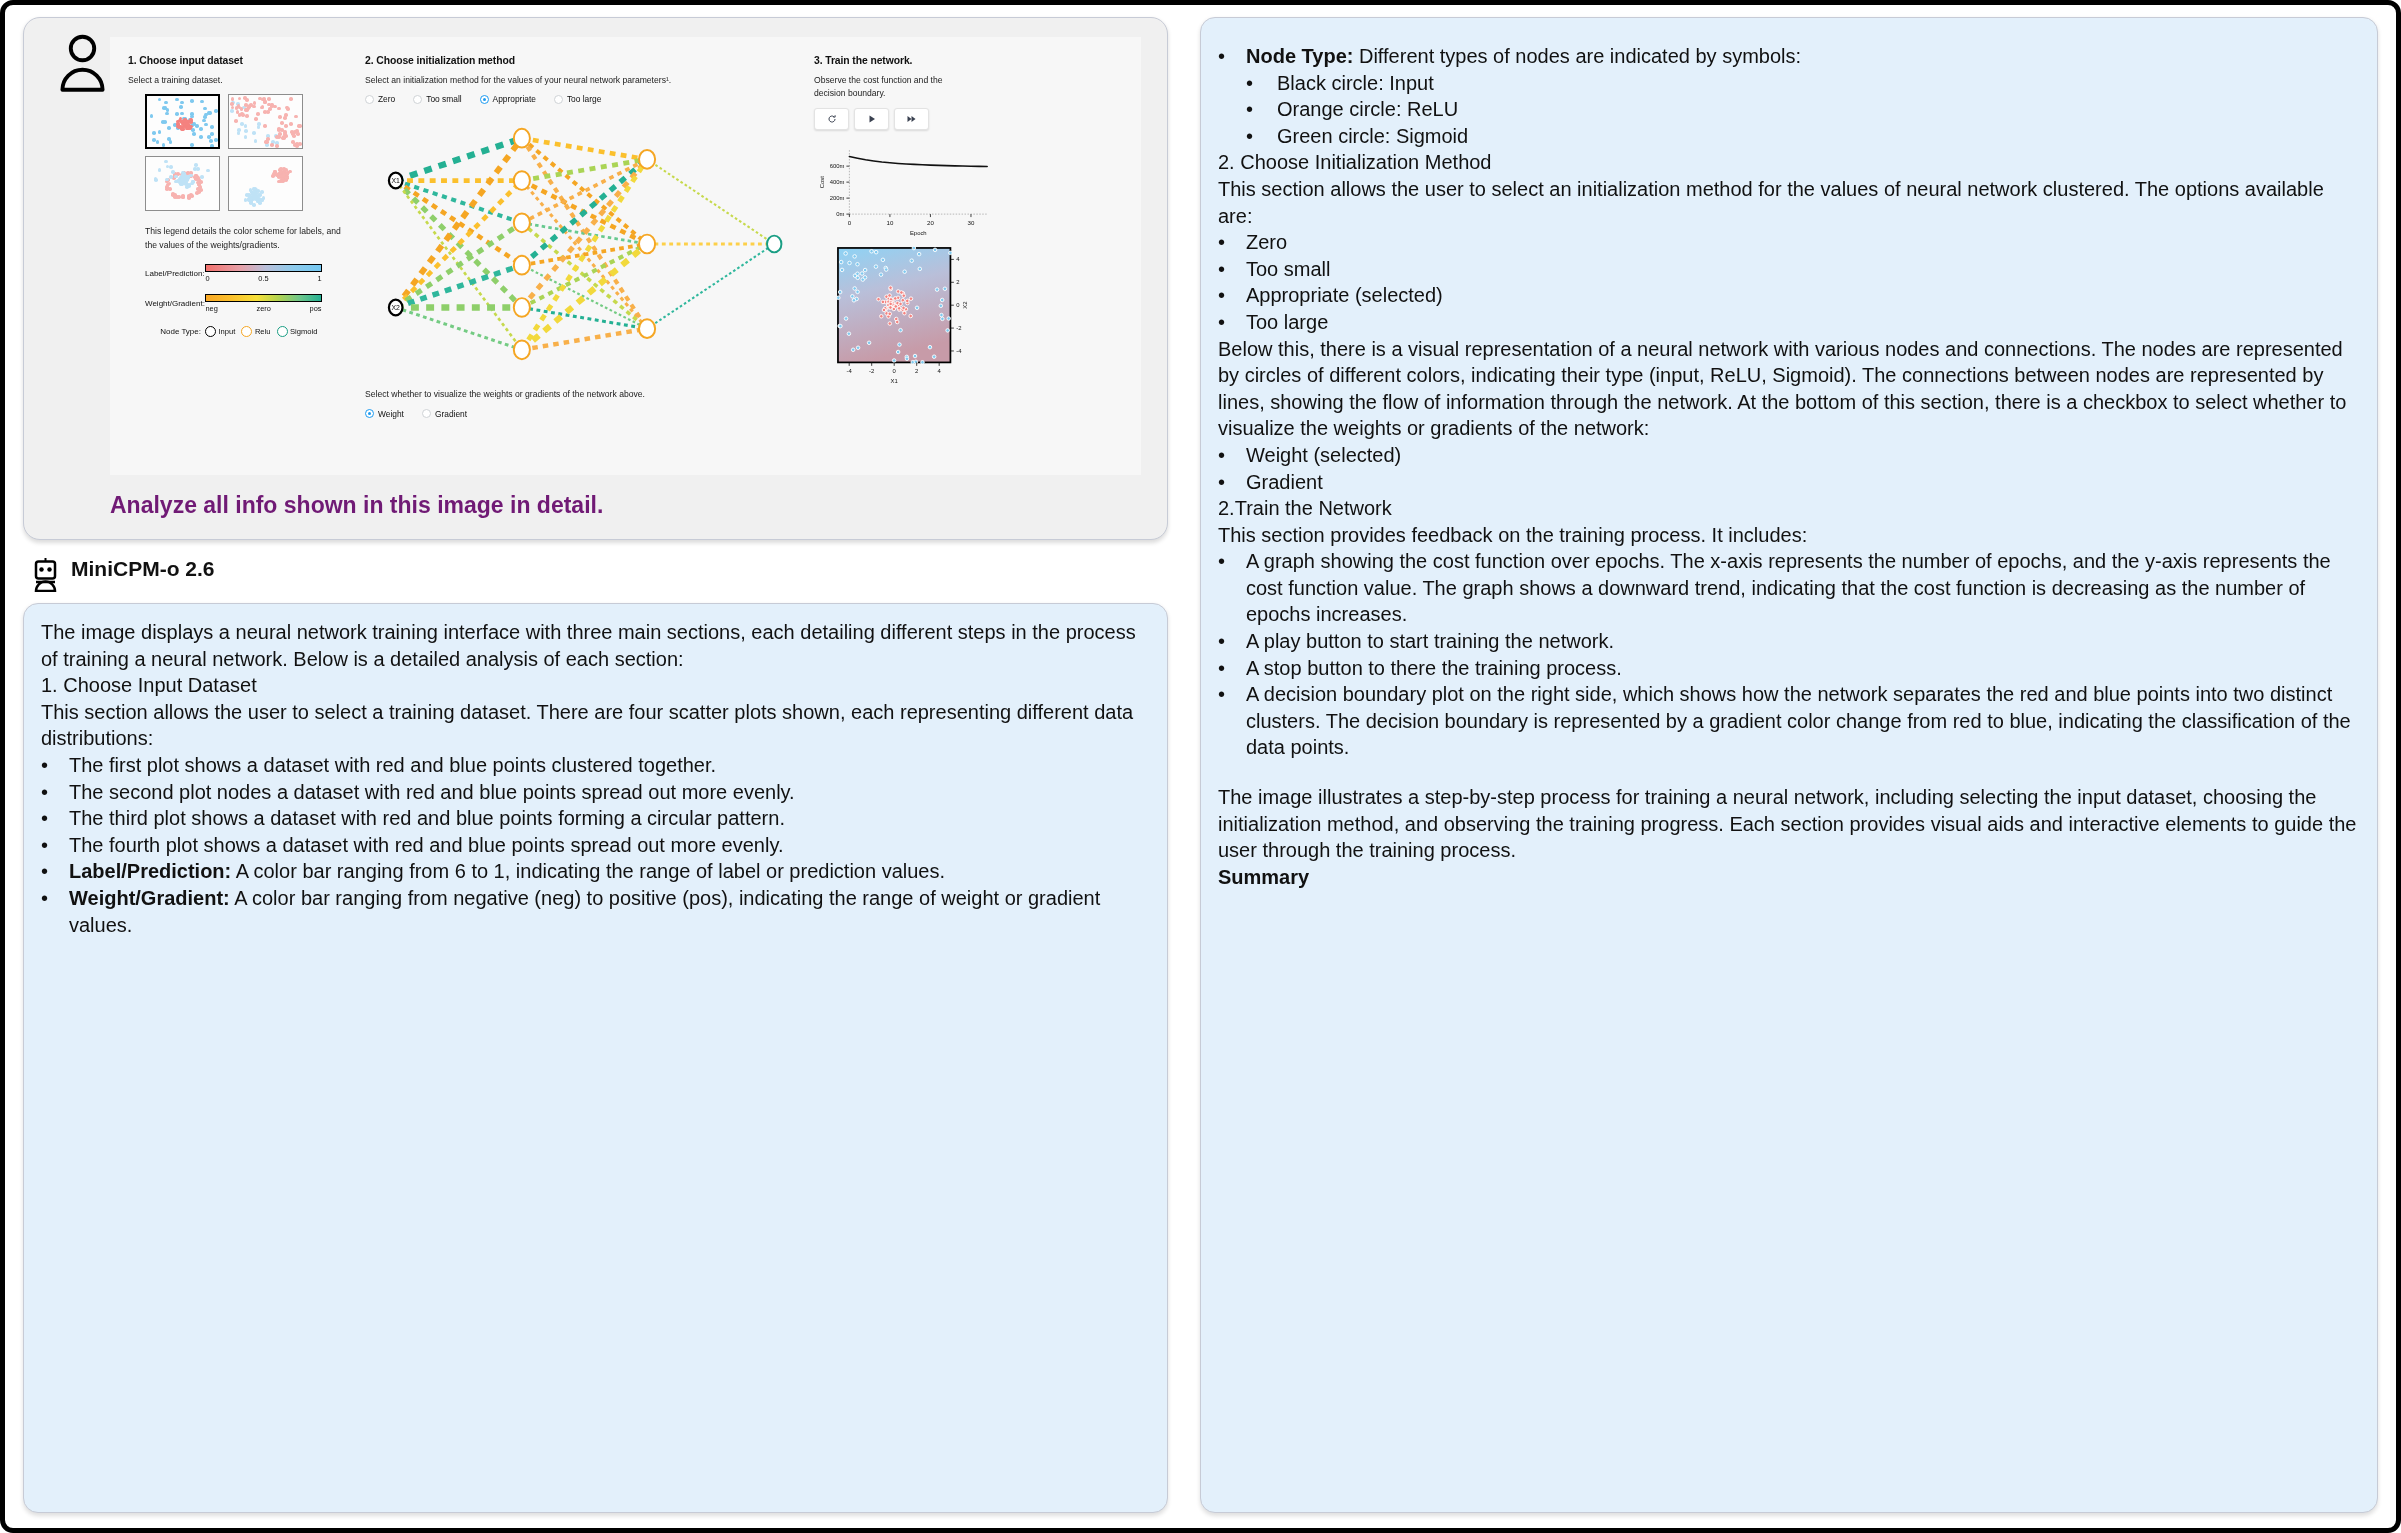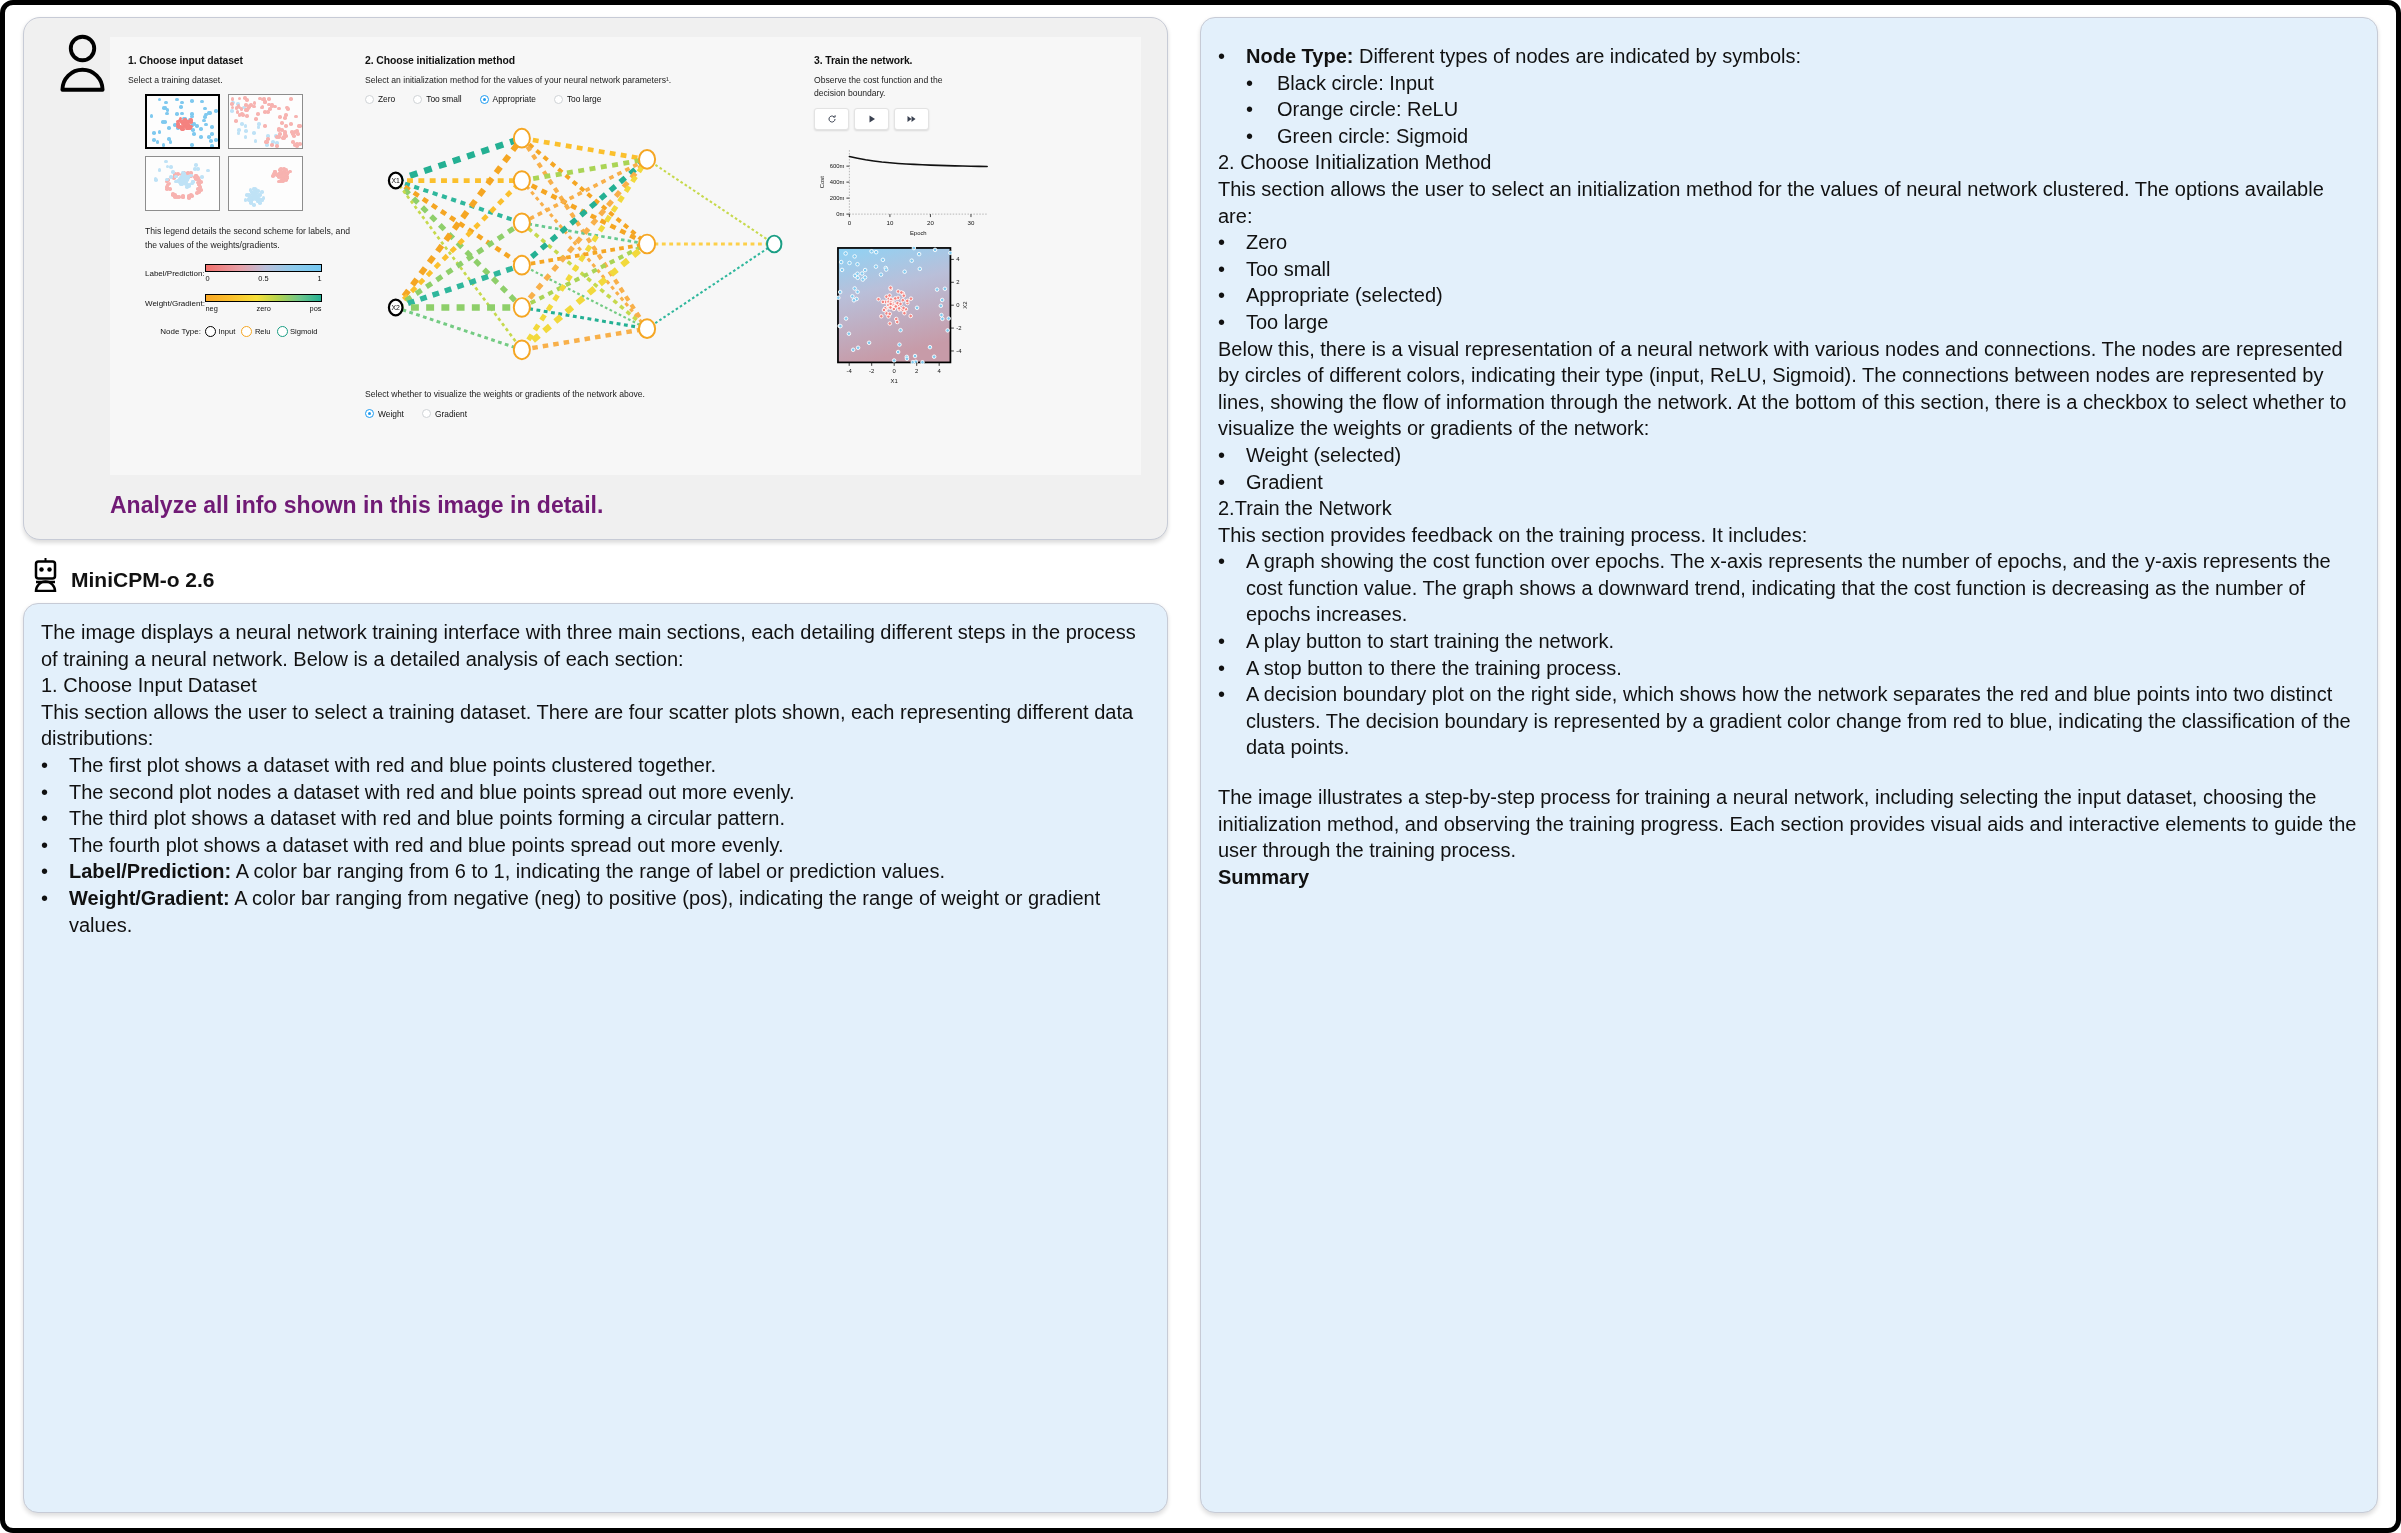--- a/index.html
+++ b/index.html
@@ -105,21 +105,21 @@
   .radio-label { font-size:8.4px; color:#111; }
 
   .nnsvg { margin-top: 2px; }
 
   
   .train-btns { display:flex; gap:5px; margin:3px 0 0 0; }
   .tbtn { width:35px; height:22px; background:#fff; border:0.5px solid #e3e3e3; border-radius:3px;
           box-shadow:0 1px 2px rgba(0,0,0,.12); display:flex; align-items:center; justify-content:center; }
 
   
-  .model-row { display:flex; align-items:flex-end; gap:11px; margin: 17px 0 11px 8px; }
+  .model-row { display:flex; align-items:flex-start; gap:11px; margin: 17px 0 11px 8px; }
   .model-name { font-size:21px; font-weight:700; color:#111; }
 
   
   .answer {
     background:#e3f0fb;
     border:1.5px solid #c7cbd6;
     border-radius: 15px;
     padding: 15px 19px 17px 17px;
     box-shadow: 0 2.5px 4.4px rgba(0,0,0,.13);
   }
@@ -583,21 +583,21 @@
                   <span class="dot bl" style="left:25px;top:40px"></span>
                   <span class="dot bl" style="left:27px;top:41px"></span>
                   <span class="dot bl" style="left:24px;top:34px"></span>
                   <span class="dot bl" style="left:20.6px;top:39px"></span>
                   <span class="dot bl" style="left:20px;top:42px"></span>
                   <span class="dot bl" style="left:24px;top:30px"></span>
                   <span class="dot bl" style="left:27px;top:40px"></span>
                 </div>
             </div>
 
-            <div class="legend-note">This legend details the second scheme for labels, and the values of the weights/gradients.</div>
+            <div class="legend-note">This legend details the color scheme for labels, and the values of the weights/gradients.</div>
 
             <div class="cbar-row">
               <div class="cbar-label">Label/Prediction:</div>
               <div class="cbar-holder">
                 <div class="cbar lp"></div>
                 <div class="cbar-ticks">
                   <span>0</span>
                   <span>0.5</span>
                   <span>1</span>
                 </div>

